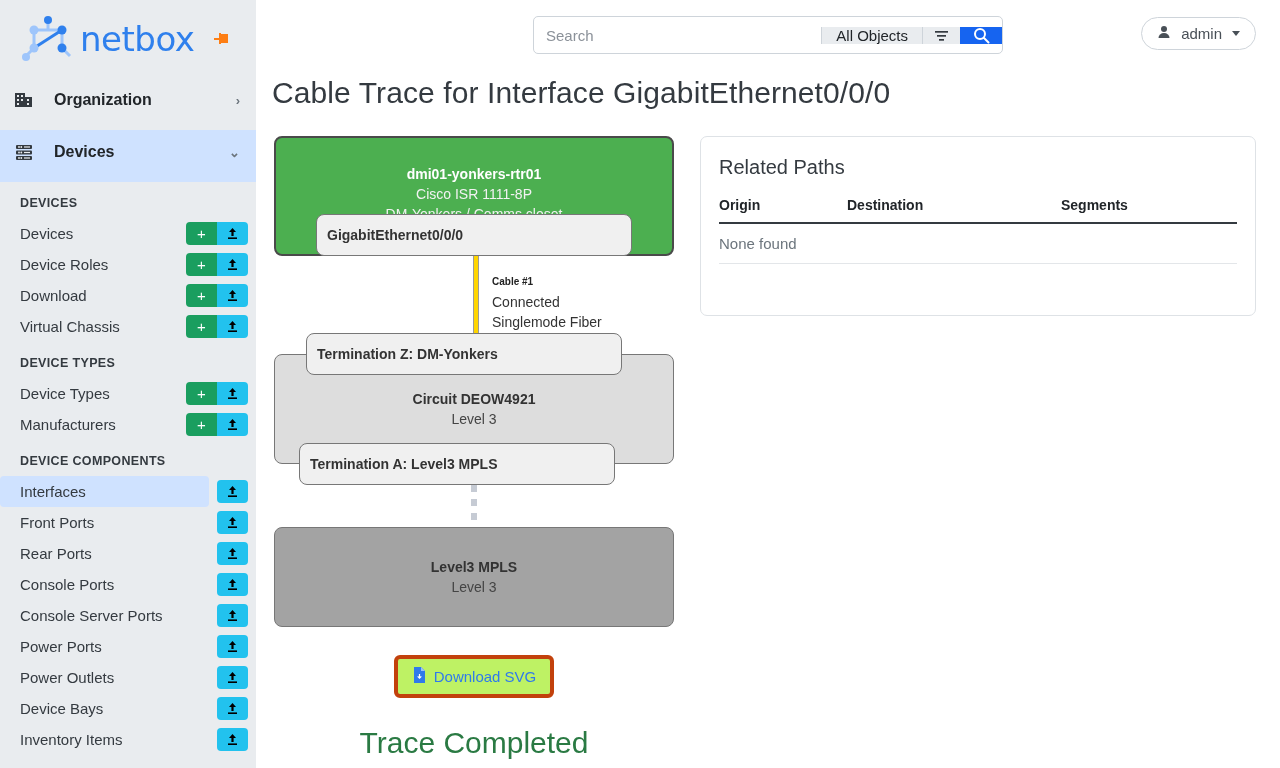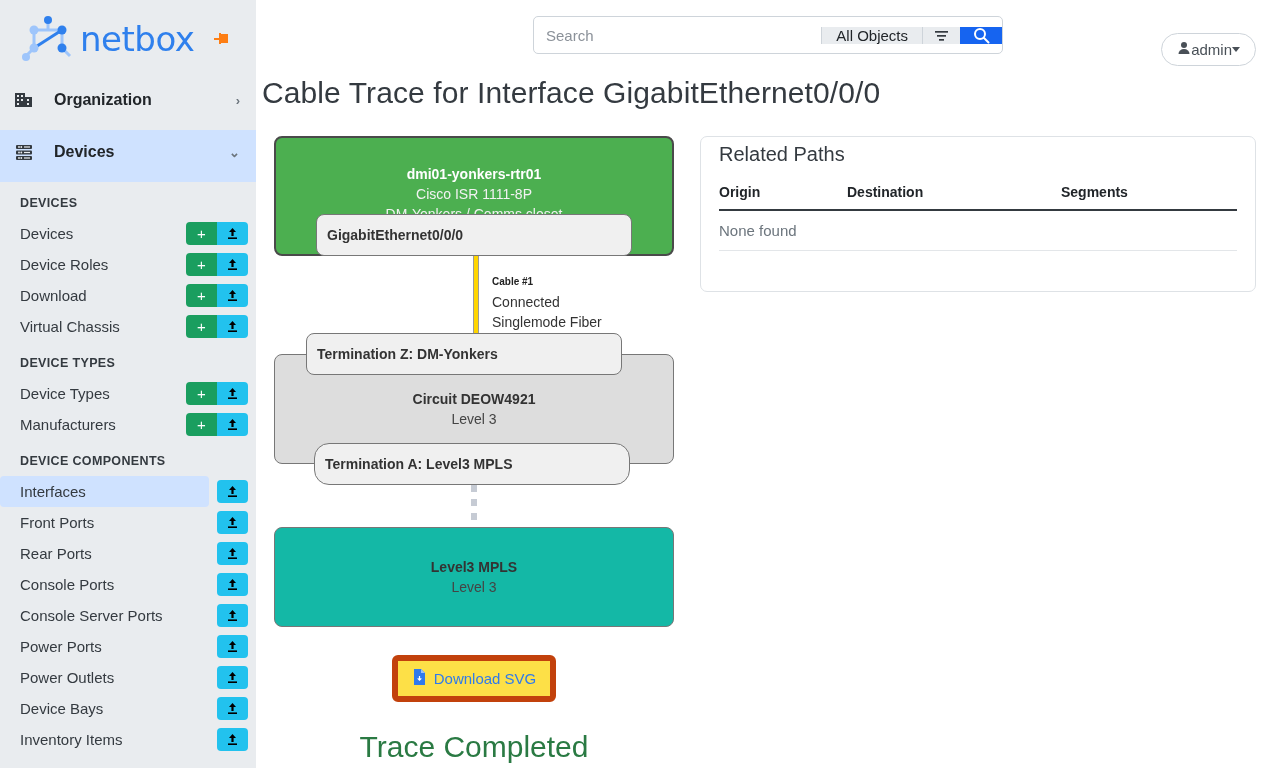--- a/index.html
+++ b/index.html
@@ -105,31 +105,31 @@
   .search-filter {
     display: flex; align-items: center; justify-content: center;
     width: 38px; background: #e9ecef; cursor: pointer;
     border-left: 1px solid #ced4da;
   }
   .search-go {
     display: flex; align-items: center; justify-content: center;
     width: 42px; background: #1664f0; cursor: pointer;
   }
   .user-menu {
-    display: flex; align-items: center; gap: 0;
+    display: flex; align-items: center; gap: 10px;
     border: 1px solid #ced4da; border-radius: 20px;
     padding: 7px 15px; font-size: 15px; color: #495057;
     cursor: pointer; background: #fff;
-    position: absolute; right: 24px; top: 17px; margin-top: 16px;
+    position: absolute; right: 24px; top: 17px;
   }
   .caret { width:0;height:0;border-left:4.5px solid transparent;border-right:4.5px solid transparent;border-top:5px solid #495057; }
 
   .page-title {
     font-size: 30px; font-weight: 400; color: #343a40;
-    padding: 6px 0 0 6px; margin: 0;
+    padding: 6px 0 0 16px; margin: 0;
     letter-spacing: 0.1px;
   }
 
   .content { display: flex; padding: 26px 24px 0 18px; gap: 26px; }
 
   
   .trace { width: 400px; position: relative; }
   .node {
     border: 2px solid #0f766e; border-radius: 8px;
     text-align: center; position: relative;
@@ -155,49 +155,49 @@
   .cable-info .c-line { font-size: 14px; color: #333; line-height: 20px; }
 
   .circuit-wrap { position: relative; margin-top: 0; }
   .circuit-box {
     background: #ddd; border: 1px solid #777; border-radius: 8px;
     padding: 34px 10px 34px; text-align: center; position: relative; z-index: 1;
   }
   .circuit-box .n-title { font-weight: 700; font-size: 14px; color: #333; line-height: 20px; }
   .circuit-box .n-sub { font-size: 14px; color: #444; line-height: 20px; }
   .termz { position: absolute; top: -21px; left: 32px; z-index: 3; }
-  .terma { position: absolute; bottom: -21px; left: 40px; z-index: 3; border-radius: 15px; }
+  .terma { position: absolute; bottom: -21px; left: 25px; z-index: 3; }
 
   .dot-link {
     height: 42px; width: 6px; margin: 21px auto 0;
     background: repeating-linear-gradient(to bottom, #c6cbd4 0 7px, transparent 7px 14px);
   }
   .node-pn {
-    background: #14b8a6; border: 1px solid #777; border-radius: 8px;
+    background: #a3a3a3; border: 1px solid #777; border-radius: 8px;
     padding: 29px 10px; text-align: center; margin-top: 0;
   }
   .node-pn .n-title { font-weight: 700; font-size: 14px; color:#333; line-height: 20px; }
   .node-pn .n-sub { font-size: 14px; color:#444; line-height: 20px; }
 
   .dl-wrap { text-align: center; margin-top: 28px; }
   .dl-btn {
     display: inline-flex; align-items: center; gap: 7px;
-    border: 6px solid #c2410c; color: #2f7aec; background: #fde047;
+    border: 4px solid #c2410c; color: #2f7aec; background: #bef264;
     border-radius: 6px; padding: 8px 14px; font-size: 15px; cursor: pointer;
     font-family: "Liberation Sans", sans-serif;
   }
   .trace-status {
     text-align: center; color: #2a7a43; font-size: 30px;
     margin-top: 28px; font-weight: 400;
   }
 
   
   .panel {
     flex: 1; border: 1px solid #dee2e6; border-radius: 7px;
-    background: #fff; padding: 6px 18px 24px; height: 156px;
+    background: #fff; padding: 19px 18px 24px; height: 180px;
   }
   .panel-title { font-size: 20px; color: #343a40; font-weight: 400; margin-bottom: 16px; }
   table.paths { width: 100%; border-collapse: collapse; }
   table.paths th {
     text-align: left; font-size: 14px; font-weight: 700; color: #212529;
     padding: 2px 0 9px; border-bottom: 2px solid #343a40;
   }
   table.paths td {
     font-size: 15px; color: #6c757d; padding: 11px 0;
     border-bottom: 1px solid #e3e6e9;

